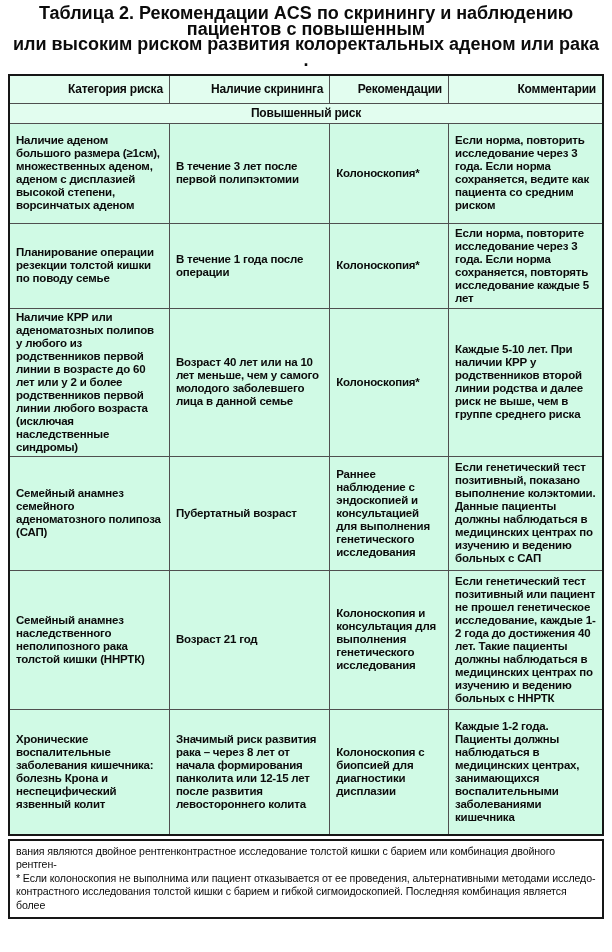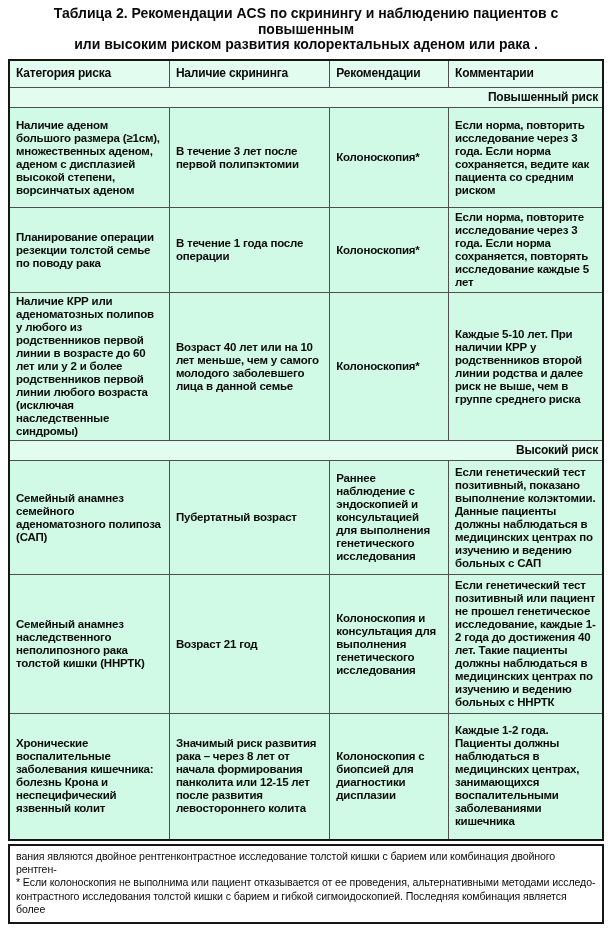--- a/index.html
+++ b/index.html
@@ -11,43 +11,43 @@
   }
   *{box-sizing:border-box;margin:0;padding:0;}
   html,body{background:#ffffff;}
   body{
     width:612px;height:952px;overflow:hidden;
     font-family:"Liberation Sans","DejaVu Sans",sans-serif;
     color:var(--text);
   }
   .page{width:612px;height:952px;padding:6px 8px 4px 8px;}
   .title{
-    text-align:center;font-weight:bold;font-size:14px;line-height:15.5px;
+    text-align:center;font-weight:bold;font-size:18px;line-height:15.5px;
     margin-bottom:6px;
   }
   table.risk{
     width:596px;border-collapse:collapse;table-layout:fixed;
     border:2px solid var(--border-outer);
     background:var(--cell-bg);
   }
   table.risk td,table.risk th{
     border:1.5px solid var(--border-inner);
     vertical-align:middle;
     padding:2px 6px;
     font-size:11.5px;line-height:13px;font-weight:bold;
     text-align:left;
     letter-spacing:-0.2px;
   }
   table.risk th{
     background:var(--band-bg);
-    text-align:left;height:28px;font-size:12px;
+    text-align:right;height:28px;font-size:12px;
   }
   tr.section td{
     background:var(--band-bg);
-    text-align:right;height:20px;padding:1px 4px;font-size:12px;
+    text-align:center;height:20px;padding:1px 4px;font-size:12px;
   }
   .footnote{
     margin-top:3px;
     width:596px;
     border:2px solid var(--border-outer);
     padding:4px 6px 5px 6px;
     font-size:10.6px;line-height:13.4px;font-weight:normal;
     background:#ffffff;
     letter-spacing:-0.1px;
   }
@@ -91,36 +91,33 @@
 
 
     <tr class="r2">
       <td>Наличие аденом большого  размера (≥1см), множественных аденом, аденом с дисплазией высокой степени, ворсинчатых аденом</td>
       <td>В течение 3  лет после первой  полипэктомии</td>
       <td>Колоноскопия*</td>
       <td>Если норма, повторить исследование через 3 года. Если норма сохраняется, ведите как пациента со средним риском</td>
     </tr>
 
     <tr class="r3">
-      <td>Планирование операции резекции толстой семье по поводу рака</td>
+      <td>Планирование операции резекции толстой кишки по поводу семье</td>
       <td>В течение 1 года после операции</td>
       <td>Колоноскопия*</td>
       <td>Если норма, повторите исследование  через 3 года. Если норма сохраняется, повторять исследование каждые 5 лет</td>
     </tr>
 
     <tr class="r4">
       <td>Наличие КРР или аденоматозных полипов у любого из родственников первой линии в возрасте до 60 лет или у 2 и более родственников первой линии любого возраста (исключая наследственные синдромы)</td>
       <td>Возраст 40 лет или  на 10 лет меньше, чем у самого молодого заболевшего лица в данной семье</td>
       <td>Колоноскопия*</td>
       <td>Каждые 5-10 лет. При наличии КРР у родственников второй линии родства и далее риск не выше, чем в группе среднего риска</td>
     </tr>
 
-    <tr class="section">
-      <td colspan="4">Высокий риск</td>
-    </tr>
 
     <tr class="r5">
       <td>Семейный анамнез семейного аденоматозного полипоза (САП)</td>
       <td>Пубертатный возраст</td>
       <td>Раннее наблюдение с эндоскопией  и консультацией для выполнения генетического исследования</td>
       <td>Если генетический тест позитивный, показано выполнение колэктомии. Данные пациенты должны наблюдаться в медицинских центрах по изучению и ведению больных с САП</td>
     </tr>
 
     <tr class="r6">
       <td>Семейный анамнез наследственного неполипозного рака толстой кишки (ННРТК)</td>

